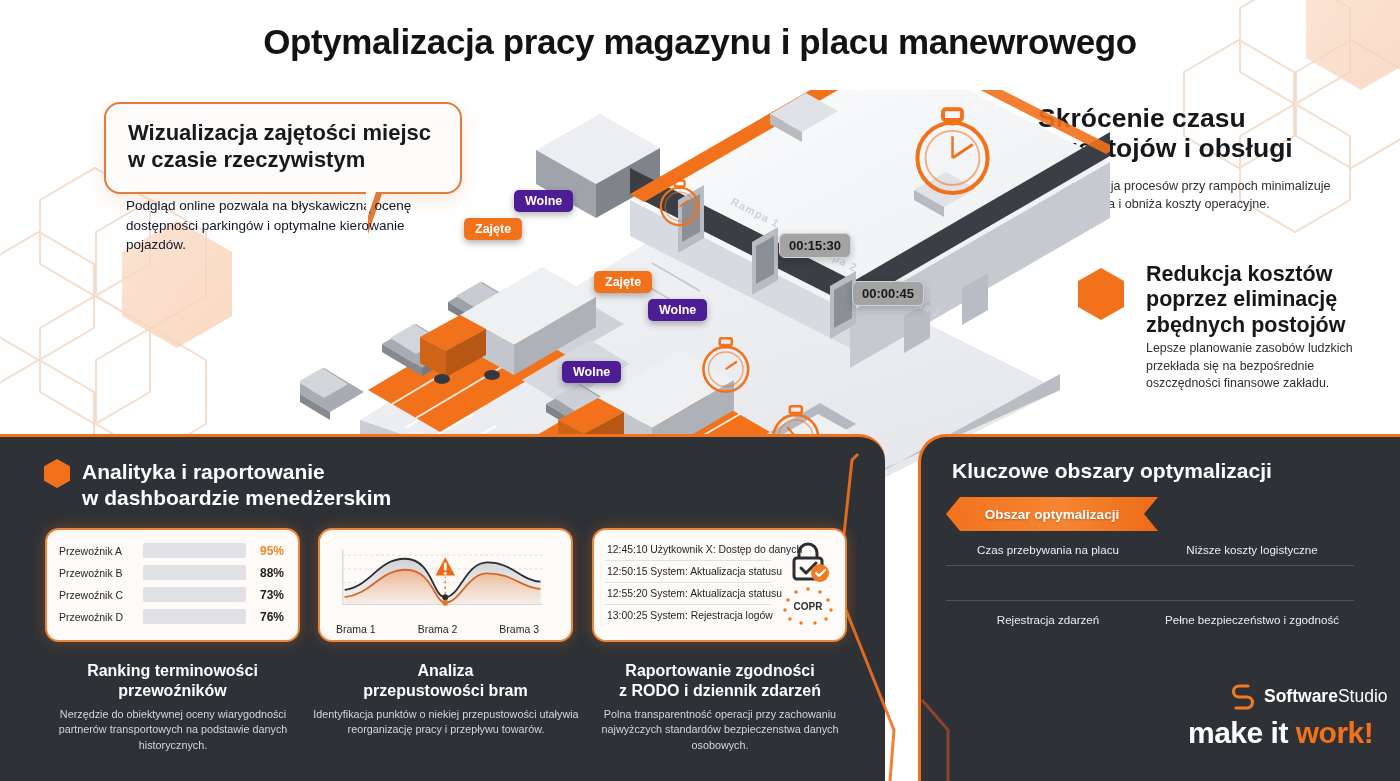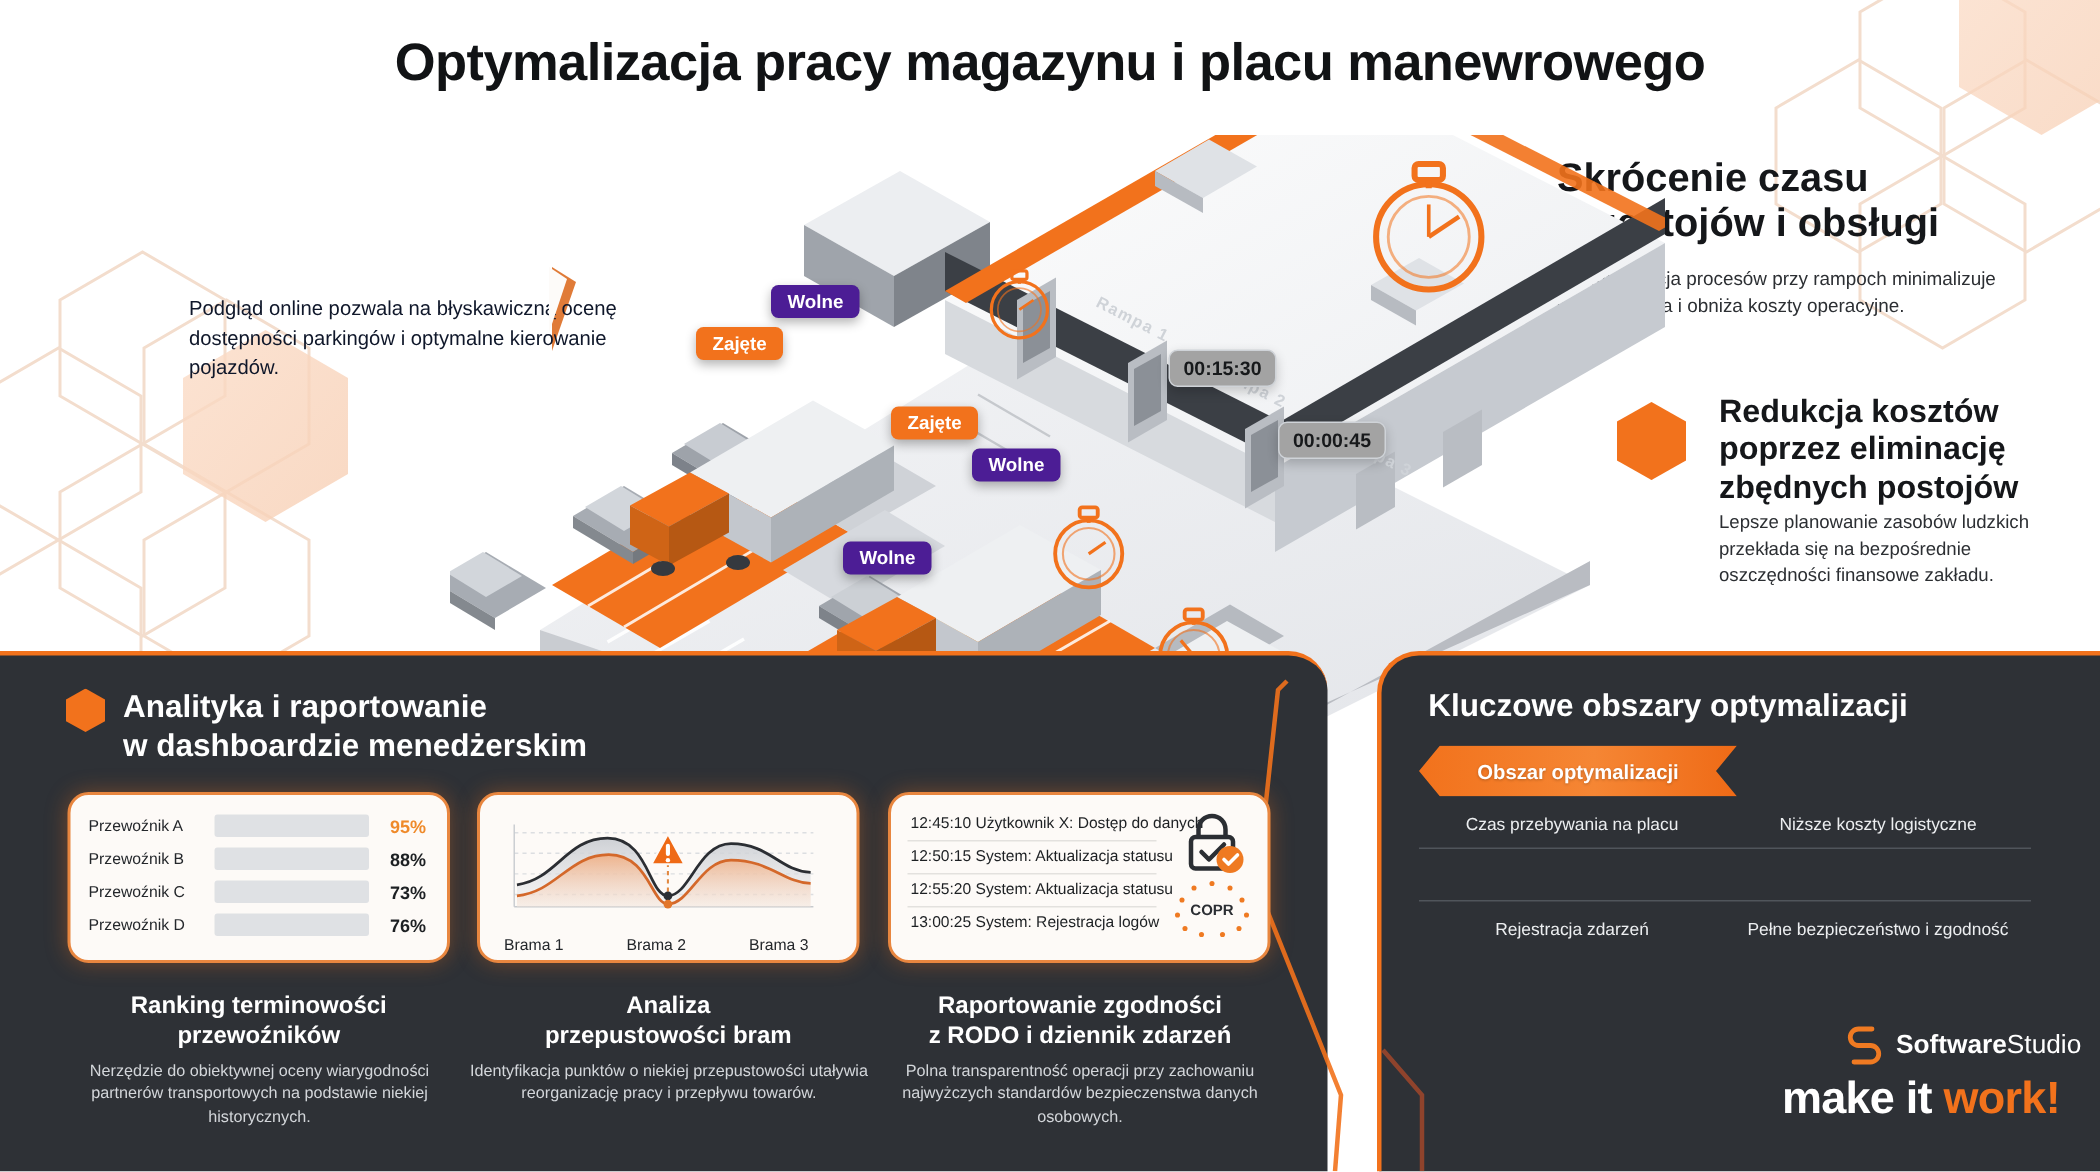--- a/index.html
+++ b/index.html
@@ -453,20 +453,24 @@
   <div class="chip free" style="left:514px;top:190px;">Wolne</div>
   <div class="chip busy" style="left:464px;top:218px;">Zajęte</div>
   <div class="chip busy" style="left:594px;top:271px;">Zajęte</div>
   <div class="chip free" style="left:648px;top:299px;">Wolne</div>
   <div class="chip free" style="left:562px;top:361px;">Wolne</div>
 
   <div class="timer" style="left:779px;top:233px;">00:15:30</div>
   <div class="timer" style="left:852px;top:281px;">00:00:45</div>
 
   <div class="callout-tail"></div>
+  <div class="callout">
+    <div class="callout-text" style="white-space:pre-line;">Wizualizacja zajętości miejsc
+w czasie rzeczywistym</div>
+  </div>
   <div class="callout-tail2"></div>
   <div class="callout-sub">Podgląd online pozwala na błyskawiczną ocenę dostępności parkingów i optymalne kierowanie pojazdów.</div>
 
   <div class="tr-head">Skrócenie czasu przestojów i obsługi</div>
   <div class="tr-sub">Automatyzacja procesów przy rampoch minimalizuje wąskie gardla i obniża koszty operacyjne.</div>
 
   <div class="hexmark"></div>
   <div class="mr-head">Redukcja kosztów poprzez eliminację zbędnych postojów</div>
   <div class="mr-sub">Lepsze planowanie zasobów ludzkich przekłada się na bezpośrednie oszczędności finansowe zakładu.</div>
 
@@ -576,21 +580,21 @@
               <circle cx="15" cy="7" r="1.7"></circle>
           </g>
           <text x="27" y="25" text-anchor="middle" font-size="10" font-weight="bold" fill="#2b2e33" font-family="Liberation Sans, sans-serif">COPR</text>
         </svg>
       </div>
     </div>
   </div>
 
   <div class="cardtitle" style="left:45px;top:661px;width:255px;white-space:pre-line;">Ranking terminowości
 przewoźników</div>
-  <div class="carddesc" style="left:40px;top:707px;width:266px;">Nerzędzie do obiektywnej oceny wiarygodności partnerów transportowych na podstawie niekiej historycznych.</div>
+  <div class="carddesc" style="left:40px;top:707px;width:266px;">Nerzędzie do obiektywnej oceny wiarygodności partnerów transportowych na podstawie danych historycznych.</div>
 
   <div class="cardtitle" style="left:318px;top:661px;width:255px;white-space:pre-line;">Analiza
 przepustowości bram</div>
   <div class="carddesc" style="left:313px;top:707px;width:266px;">Identyfikacja punktów o niekiej przepustowości utaływia reorganizację pracy i przepływu towarów.</div>
 
   <div class="cardtitle" style="left:588px;top:661px;width:264px;white-space:pre-line;">Raportowanie zgodności
 z RODO i dziennik zdarzeń</div>
   <div class="carddesc" style="left:584px;top:707px;width:272px;">Polna transparentność operacji przy zachowaniu najwyżczych standardów bezpieczenstwa danych osobowych.</div>
 
   <div class="panelR"></div>

